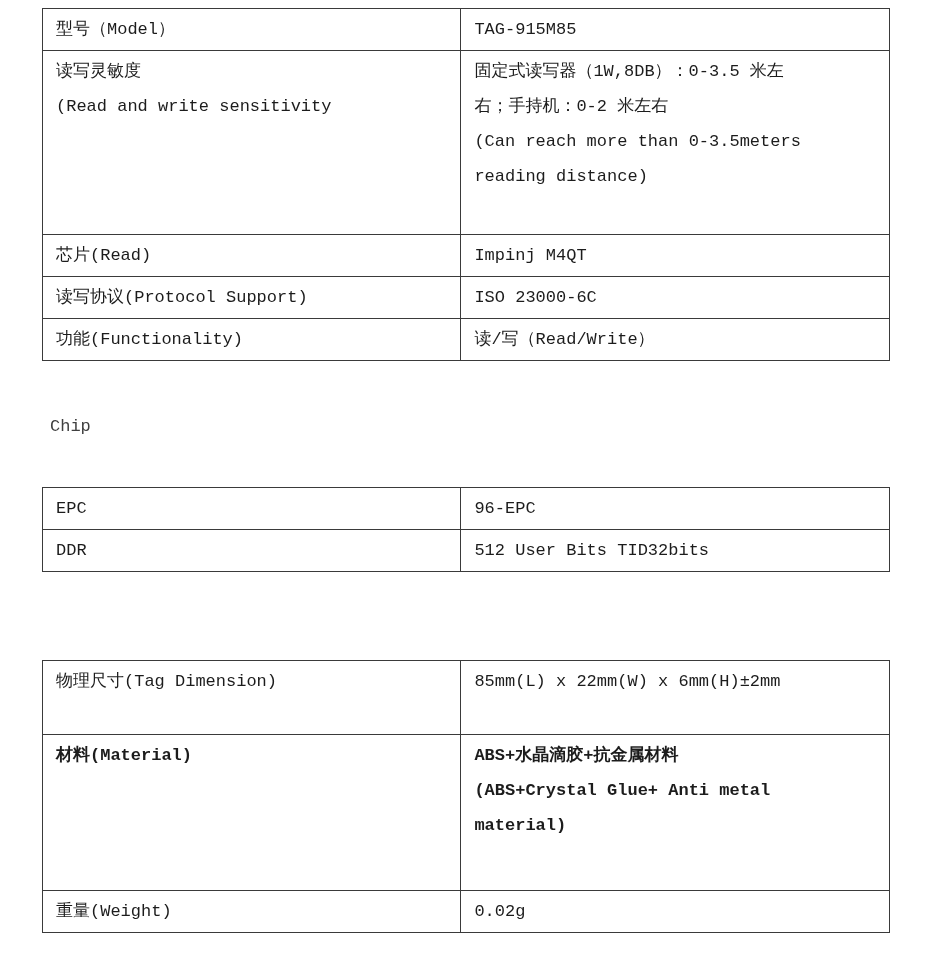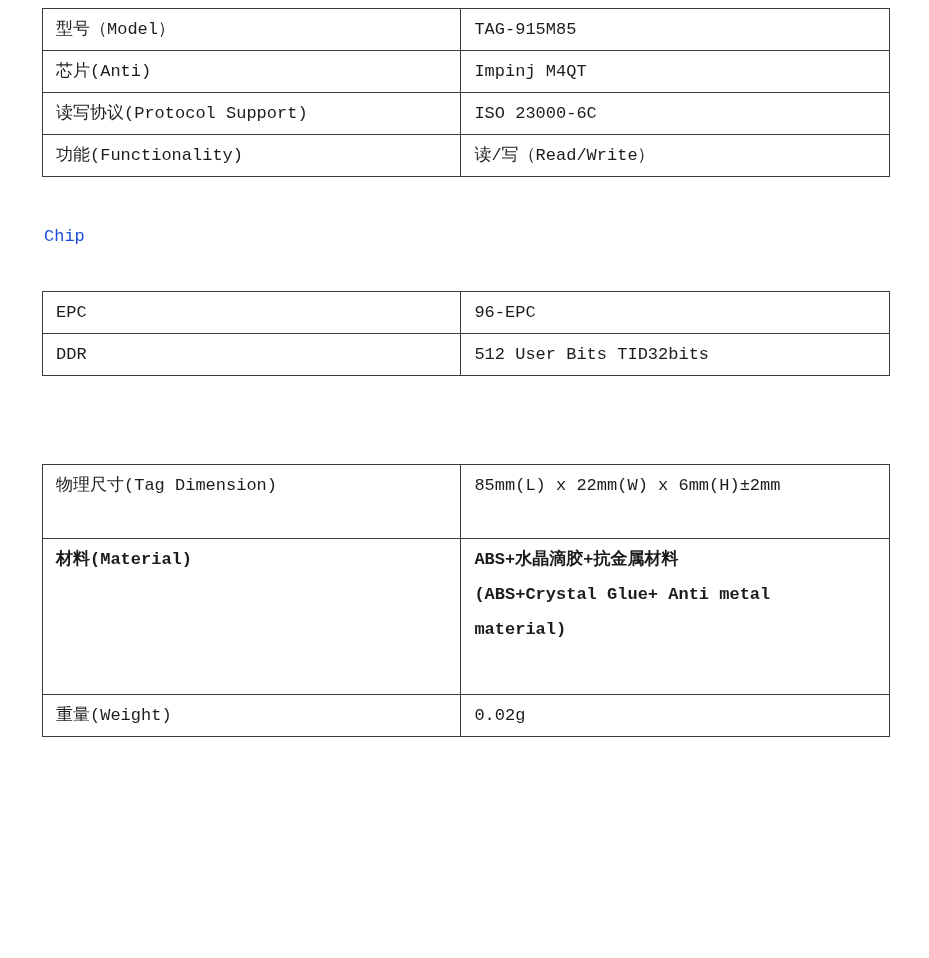--- a/index.html
+++ b/index.html
@@ -38,23 +38,23 @@
   }
   col.key-col { width: 49.4%; }
   tr.h-std  { height: 40px;  }
   tr.h-sens { height: 184px; }
   tr.h-dim  { height: 74px;  }
   tr.h-mat  { height: 156px; font-weight: bold; }
   tr.h-wt   { height: 36px;  }
   .section-heading {
     font-size: 17px;
     line-height: 20px;
-    margin: 2px;
+    margin: 8px;
     font-weight: normal;
-    color: #1d4ed8;
+    color: #404040;
   }
   .gap-a { height: 48px; }  
   .gap-b { height: 42px; }  
   .gap-c { height: 46px; }  
   .gap-d { height: 42px; }  
 </style>
 </head>
 <body>
 
 <div class="page">
@@ -62,22 +62,30 @@
   <table class="spec-table">
     <colgroup>
         <col class="key-col">
         <col>
       </colgroup>
     <tbody>
       <tr class="h-std">
         <td>型号（Model）</td>
         <td>TAG-915M85</td>
       </tr>
+      <tr class="h-sens">
+        <td>读写灵敏度
+(Read  and  write  sensitivity</td>
+        <td>固定式读写器（1W,8DB）：0-3.5  米左
+右；手持机：0-2  米左右
+(Can  reach  more  than  0-3.5meters
+reading  distance)</td>
+      </tr>
       <tr class="h-std">
-        <td>芯片(Anti)</td>
+        <td>芯片(Read)</td>
         <td>Impinj  M4QT</td>
       </tr>
       <tr class="h-std">
         <td>读写协议(Protocol  Support)</td>
         <td>ISO  23000-6C</td>
       </tr>
       <tr class="h-std">
         <td>功能(Functionality)</td>
         <td>读/写（Read/Write）</td>
       </tr>

